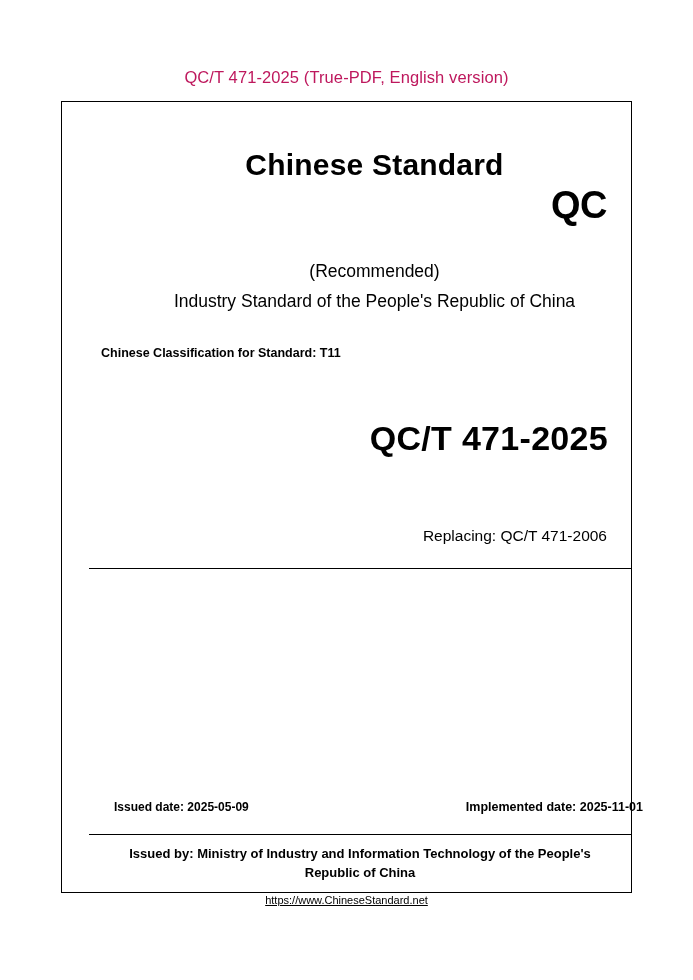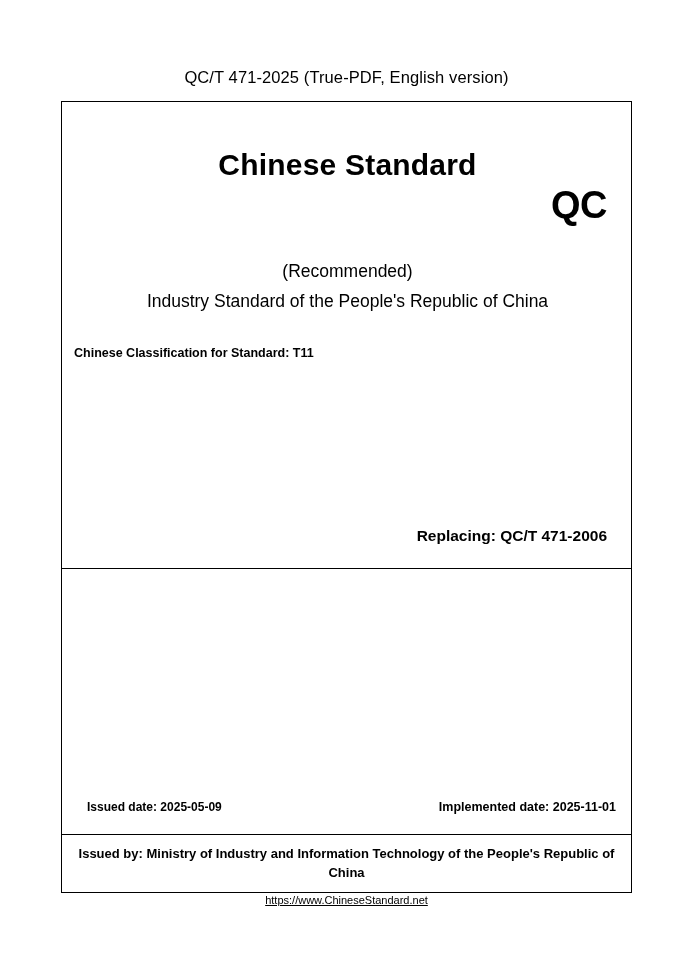--- a/index.html
+++ b/index.html
@@ -21,30 +21,31 @@
     position: relative;
     box-sizing: border-box;
   }
   .top-caption {
     position: absolute;
     top: 68px;
     left: 0;
     width: 693px;
     text-align: center;
     font-size: 16.5px;
-    color: #000000;
+    color: #be185d;
     letter-spacing: 0.1px;
   }
   .frame {
     position: absolute;
     left: 61px;
     top: 101px;
     width: 571px;
     border: 1px solid #000000;
     box-sizing: border-box;
+    padding-left: 27px;
   }
   .upper-box {
     position: relative;
     height: 467px;
     border-bottom: 1px solid #000000;
     box-sizing: border-box;
   }
   .title-row {
     position: relative;
     height: 100px;
@@ -90,21 +91,20 @@
     right: 23px;
     font-size: 34px;
     font-weight: bold;
     letter-spacing: 0.3px;
   }
   .replacing {
     position: absolute;
     top: 425px;
     right: 24px;
     font-size: 15.5px;
-    font-weight: bold;
   }
   .middle-box {
     position: relative;
     height: 266px;
     border-bottom: 1px solid #000000;
     box-sizing: border-box;
   }
   .doc-title {
     position: absolute;
     top: 52px;
@@ -170,20 +170,21 @@
         <div class="qc-mark">QC</div>
       </div>
 
       <div class="subtitle">
         <div>(Recommended)</div>
         <div>Industry Standard of the People's Republic of China</div>
       </div>
 
       <div class="classification">Chinese Classification for Standard: T11</div>
 
+      <div class="std-number">QC/T 471-2025</div>
 
       <div class="replacing">Replacing: QC/T 471-2006</div>
     </div>
 
     <div class="middle-box">
 
       <div class="dates">
         <div class="issued-date">Issued date: 2025-05-09</div>
         <div class="implemented-date">Implemented date: 2025-11-01</div>
       </div>

